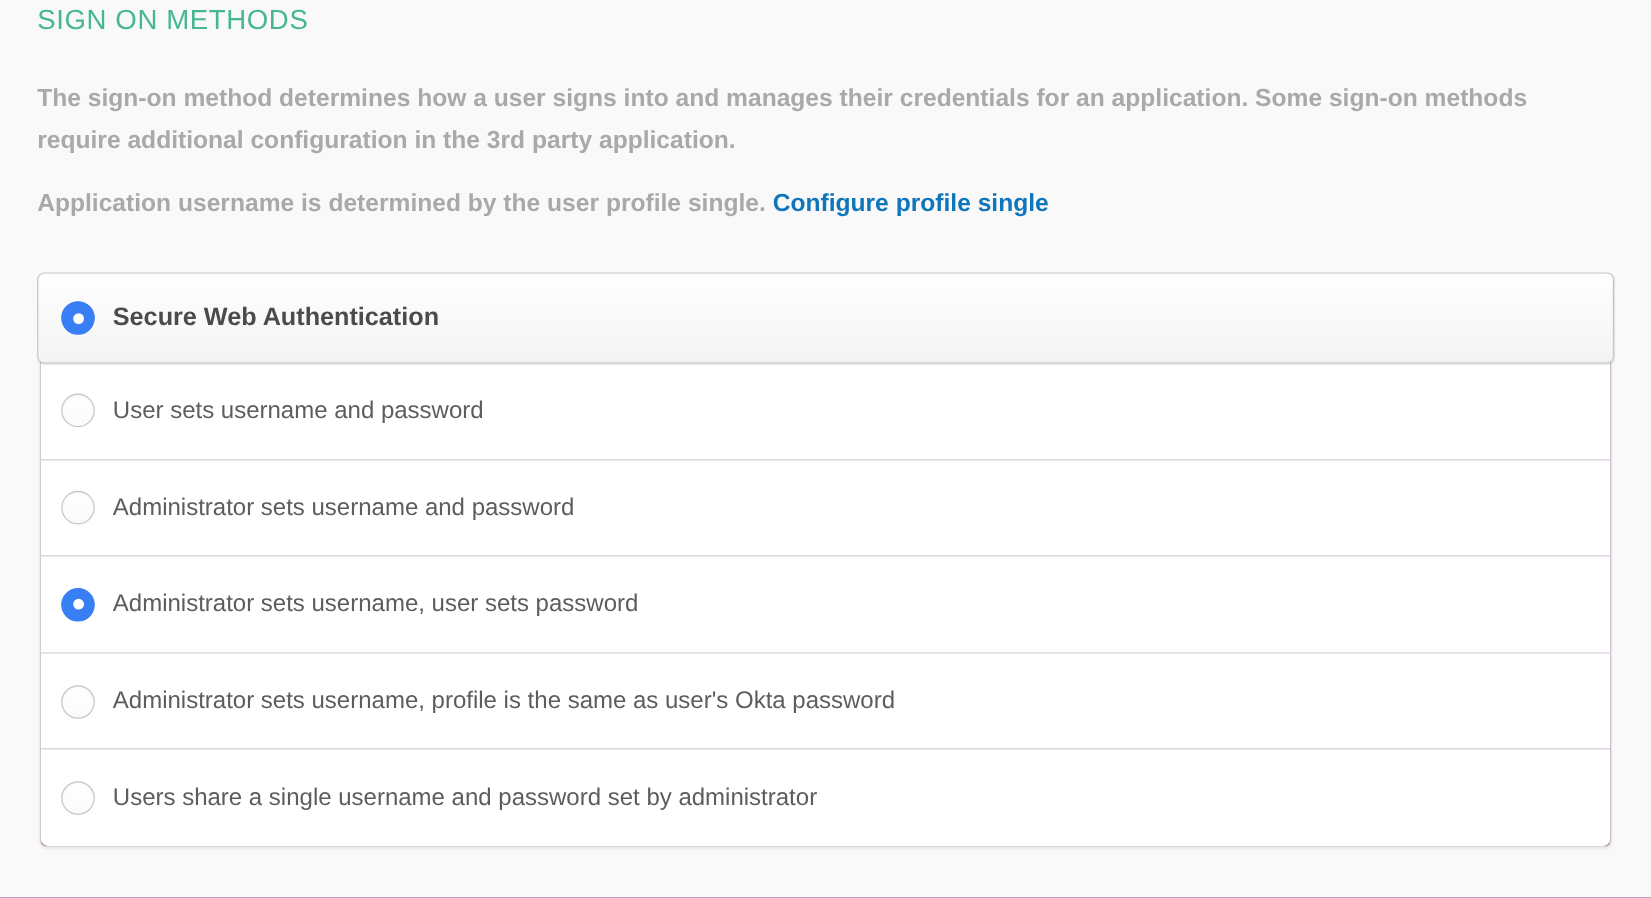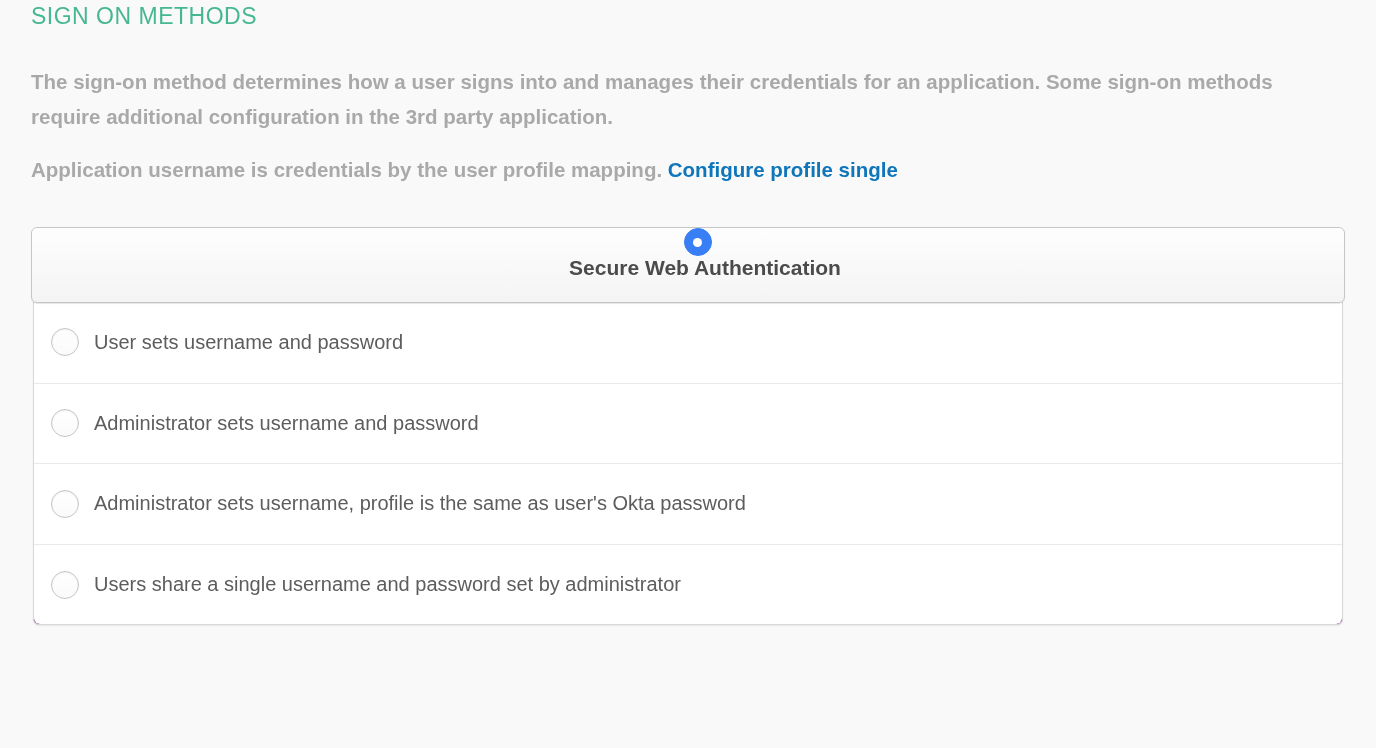--- a/index.html
+++ b/index.html
@@ -54,21 +54,20 @@
     border:1px solid var(--box-border);
     border-radius:6px;
     background: linear-gradient(#fefefe, #f4f4f5);
     box-shadow: 0 1px 1px rgba(0,0,0,0.10);
     display:flex;
     align-items:center;
     padding-left:19px;
     position:relative;
     z-index:2;
     cursor:pointer;
-    flex-direction:column;
   }
   .method-title{
     margin-left:15px;
     font-size:21px;
     font-weight:bold;
     color: var(--title-gray);
   }
   
   .options-list{
     width:1310px;
@@ -125,38 +124,42 @@
 </head>
 <body>
 
 <div class="page">
 
   <h2 class="section-heading">SIGN ON METHODS</h2>
 
   <p class="desc">The sign-on method determines how a user signs into and manages their credentials for an application. Some sign-on methods require additional configuration in the 3rd party application.</p>
 
   <p class="desc note">
-    <span>Application username is credentials by the user profile mapping. </span><a class="link">Configure profile single</a>
+    <span>Application username is determined by the user profile single. </span><a class="link">Configure profile single</a>
   </p>
 
   <div class="method-header">
     <span class="radio checked"></span>
     <span class="method-title">Secure Web Authentication</span>
   </div>
 
   <div class="options-list">
       <div class="option-row">
         <span class="radio"></span>
         <span class="option-label">User sets username and password</span>
       </div>
       <div class="option-row">
         <span class="radio"></span>
         <span class="option-label">Administrator sets username and password</span>
       </div>
       <div class="option-row">
+        <span class="radio checked"></span>
+        <span class="option-label">Administrator sets username, user sets password</span>
+      </div>
+      <div class="option-row">
         <span class="radio"></span>
         <span class="option-label">Administrator sets username, profile is the same as user's Okta password</span>
       </div>
       <div class="option-row">
         <span class="radio"></span>
         <span class="option-label">Users share a single username and password set by administrator</span>
       </div>
     </div>
 
 </div>

